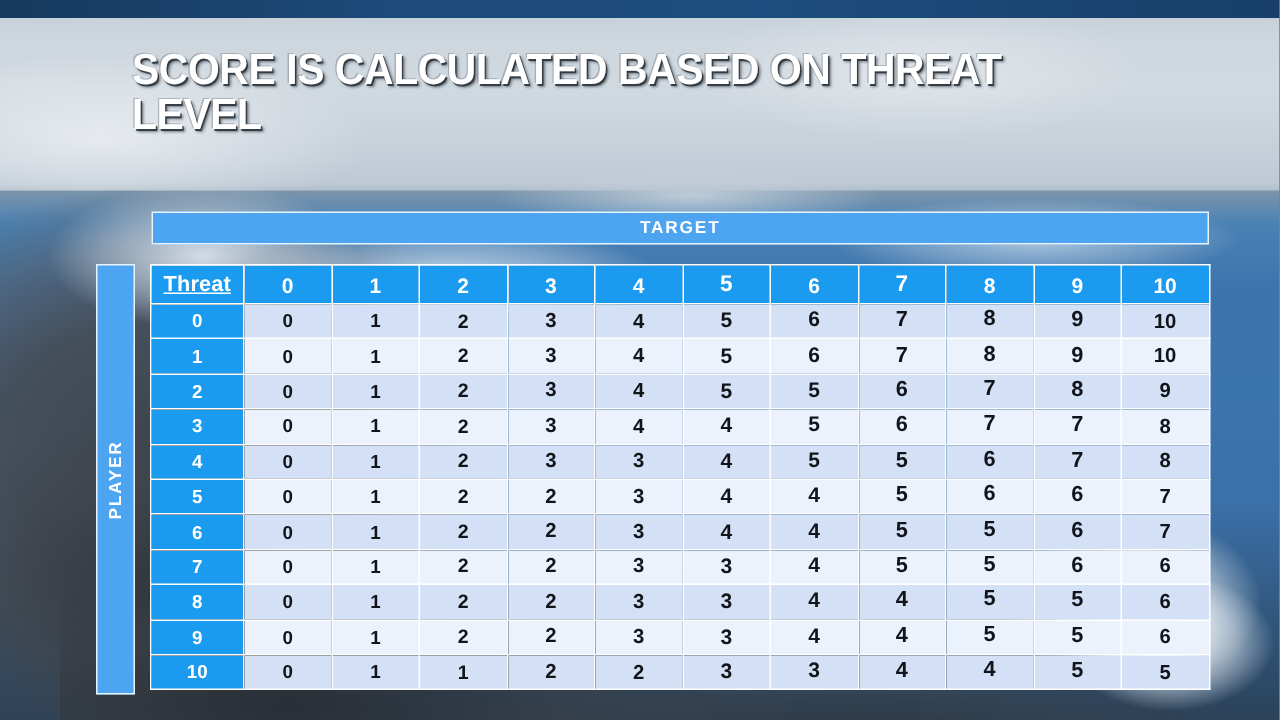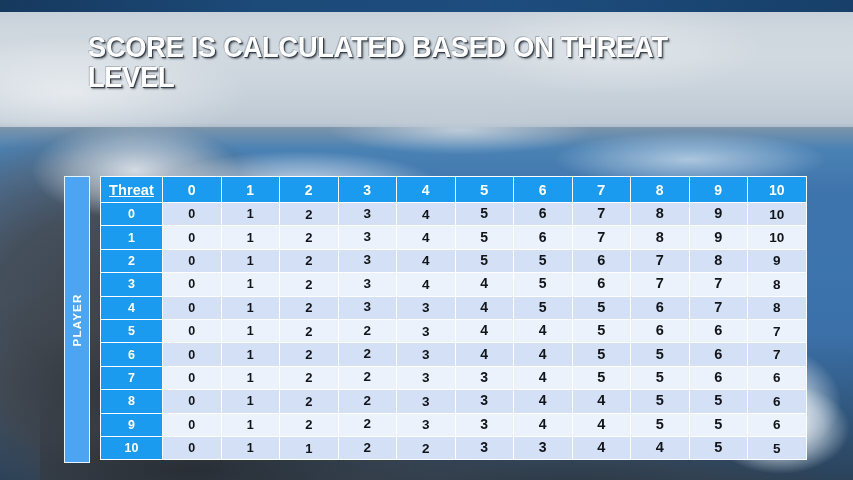--- a/index.html
+++ b/index.html
@@ -237,20 +237,23 @@
   <div class="cloud-lite-2"></div>
   <div class="cloud-lite-5"></div>
   <div class="cloud-lite-3"></div>
   <div class="cloud-lite-4"></div>
   <div class="title-band"></div>
   <div class="title-band-haze"></div>
   <div class="top-strip"></div>
 
   <div id="title">SCORE IS CALCULATED BASED ON THREAT LEVEL</div>
 
+  <div id="target-bar">
+    <span>TARGET</span>
+  </div>
 
   <div id="player-bar">
     <span>PLAYER</span>
   </div>
 
   <table id="matrix">
     <colgroup>
       <col class="c-head">
       <col class="c-data">
         <col class="c-data">

